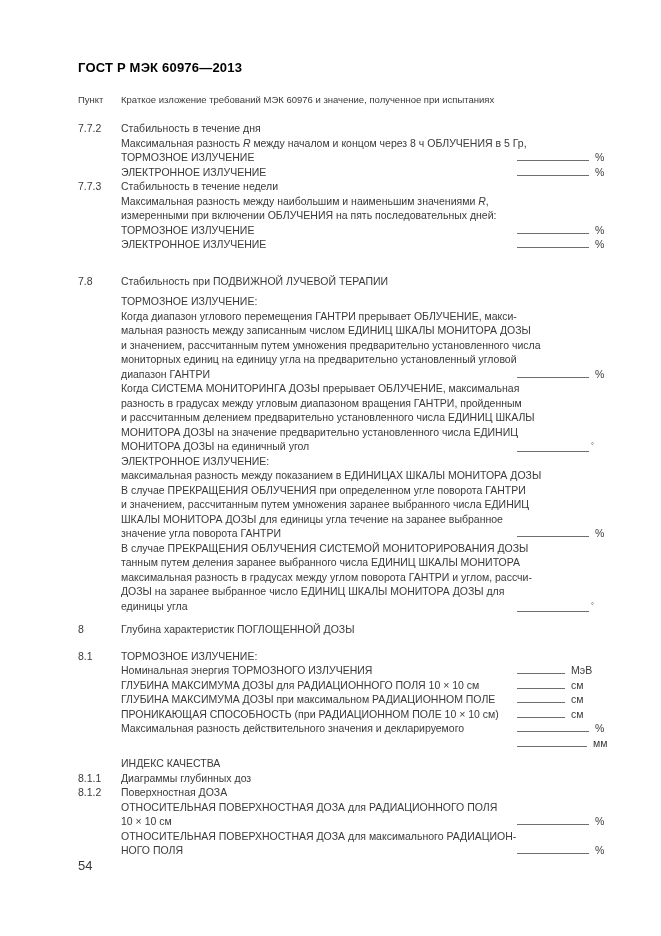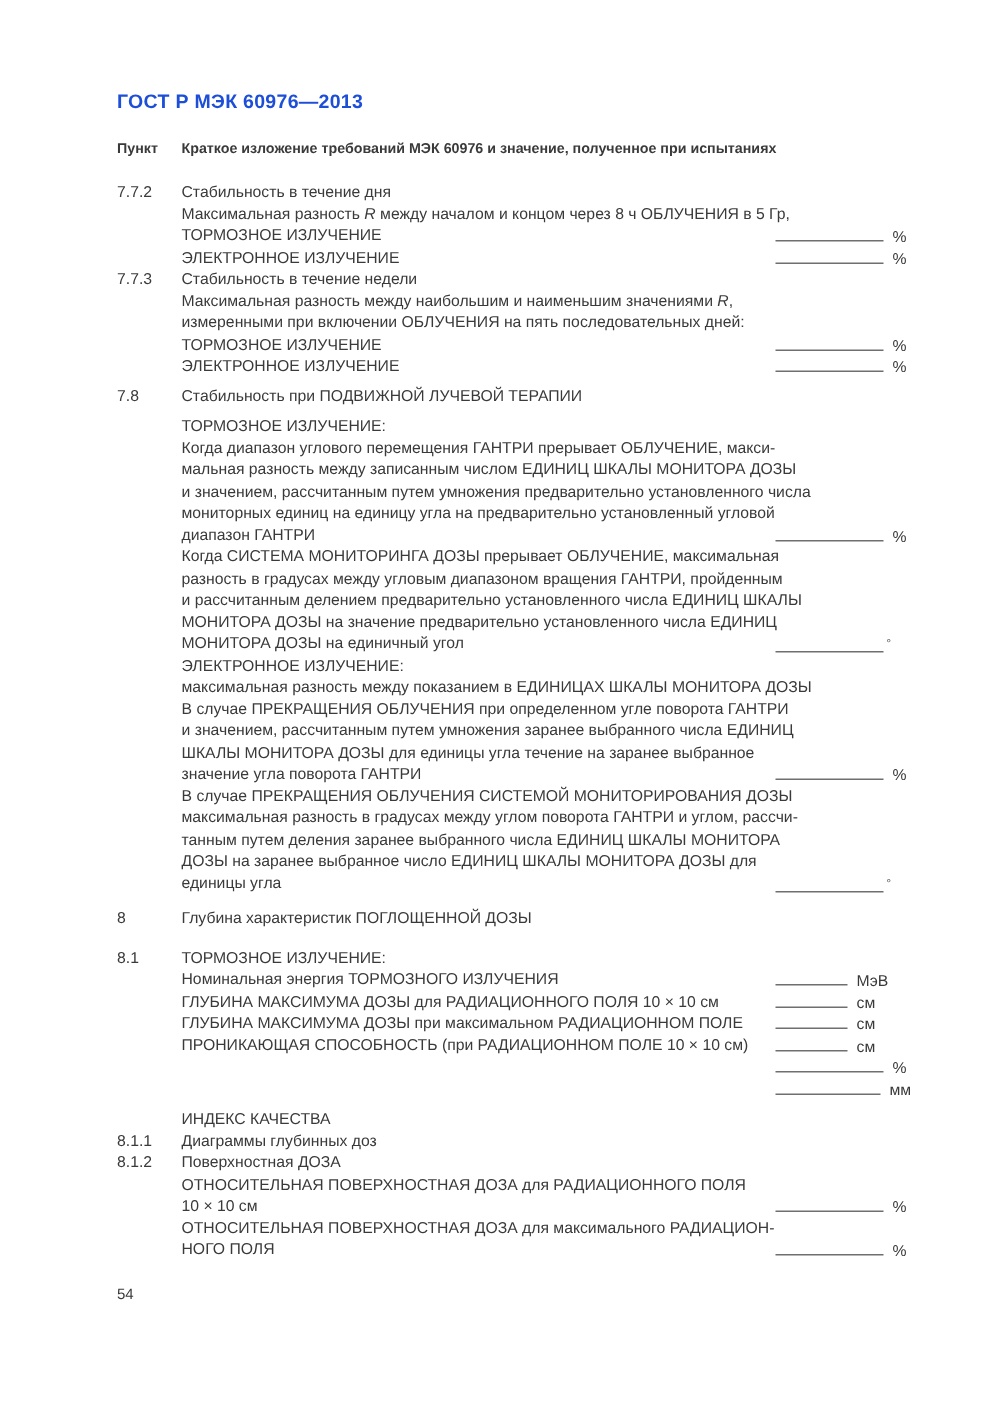--- a/index.html
+++ b/index.html
@@ -3,44 +3,44 @@
 <meta charset="utf-8">
 <style>
   html,body{margin:0;padding:0;}
   body{
     width:661px;height:936px;background:#ffffff;position:relative;overflow:hidden;
     font-family:"Liberation Sans", sans-serif;color:#3a3a3a;
     -webkit-font-smoothing:antialiased;
   }
   .doc-title{
     position:absolute;left:78px;top:60px;
-    font-size:13px;font-weight:bold;color:#1d4ed8;letter-spacing:.2px;white-space:nowrap;
+    font-size:13px;font-weight:bold;color:#000000;letter-spacing:.2px;white-space:nowrap;
   }
   .colhead{
     position:absolute;left:78px;top:94px;width:560px;
-    font-size:9.5px;line-height:12px;white-space:nowrap;font-weight:bold;
+    font-size:9.5px;line-height:12px;white-space:nowrap;
   }
   .colhead .clause-col{display:inline-block;width:43px;}
   #rows{position:absolute;left:78px;top:121px;width:575px;}
   .line{
     position:relative;padding-left:43px;height:14.5px;line-height:14.5px;
     font-size:10.5px;white-space:nowrap;
   }
   .clause-num{position:absolute;left:0;top:0;}
   .line-text i{font-style:italic;}
   .fill{position:absolute;left:439px;top:0;}
   .blank-rule{display:inline-block;height:10px;border-bottom:1px solid #6f6f6f;}
   .unit{padding-left:6px;}
   .unit-deg{font-size:7.5px;vertical-align:4px;padding-left:2px;}
   .para{margin-top:6px;}
   
-  .sec-7-8{margin-top:5px;}
+  .sec-7-8{margin-top:22px;}
   .sec-8{margin-top:9px;}
   .sec-8-1{margin-top:12px;}
-  .page-number{position:absolute;left:78px;top:858px;font-size:10px;}
+  .page-number{position:absolute;left:78px;top:858px;font-size:13px;}
 </style>
 </head>
 <body>
 
 <div class="doc-title">ГОСТ Р МЭК 60976—2013</div>
 
 <div class="colhead">
   <span class="clause-col">Пункт</span><span>Краткое изложение требований МЭК 60976 и значение, полученное при испытаниях</span>
 </div>
 
@@ -71,35 +71,35 @@
       <div class="line"><span class="line-text">и рассчитанным делением предварительно установленного числа ЕДИНИЦ ШКАЛЫ</span></div>
       <div class="line"><span class="line-text">МОНИТОРА ДОЗЫ на значение предварительно установленного числа ЕДИНИЦ</span></div>
       <div class="line"><span class="line-text">МОНИТОРА ДОЗЫ на единичный угол</span><span class="fill"><span class="blank-rule" style="width: 72px;"></span><span class="unit unit-deg">°</span></span></div>
       <div class="line"><span class="line-text">ЭЛЕКТРОННОЕ ИЗЛУЧЕНИЕ:</span></div>
       <div class="line"><span class="line-text">максимальная разность между показанием в ЕДИНИЦАХ ШКАЛЫ МОНИТОРА ДОЗЫ</span></div>
       <div class="line"><span class="line-text">В случае ПРЕКРАЩЕНИЯ ОБЛУЧЕНИЯ при определенном угле поворота ГАНТРИ</span></div>
       <div class="line"><span class="line-text">и значением, рассчитанным путем умножения заранее выбранного числа ЕДИНИЦ</span></div>
       <div class="line"><span class="line-text">ШКАЛЫ МОНИТОРА ДОЗЫ для единицы угла течение на заранее выбранное</span></div>
       <div class="line"><span class="line-text">значение угла поворота ГАНТРИ</span><span class="fill"><span class="blank-rule" style="width: 72px;"></span><span class="unit">%</span></span></div>
       <div class="line"><span class="line-text">В случае ПРЕКРАЩЕНИЯ ОБЛУЧЕНИЯ СИСТЕМОЙ МОНИТОРИРОВАНИЯ ДОЗЫ</span></div>
+      <div class="line"><span class="line-text">танным путем деления заранее выбранного числа ЕДИНИЦ ШКАЛЫ МОНИТОРА</span></div>
       <div class="line"><span class="line-text">максимальная разность в градусах между углом поворота ГАНТРИ и углом, рассчи-</span></div>
-      <div class="line"><span class="line-text">танным путем деления заранее выбранного числа ЕДИНИЦ ШКАЛЫ МОНИТОРА</span></div>
       <div class="line"><span class="line-text">ДОЗЫ на заранее выбранное число ЕДИНИЦ ШКАЛЫ МОНИТОРА ДОЗЫ для</span></div>
       <div class="line"><span class="line-text">единицы угла</span><span class="fill"><span class="blank-rule" style="width: 72px;"></span><span class="unit unit-deg">°</span></span></div>
     </div>
     <div class="section sec-8">
       <div class="line"><span class="clause-num">8</span><span class="line-text">Глубина характеристик ПОГЛОЩЕННОЙ ДОЗЫ</span></div>
     </div>
     <div class="section sec-8-1">
       <div class="line"><span class="clause-num">8.1</span><span class="line-text">ТОРМОЗНОЕ ИЗЛУЧЕНИЕ:</span></div>
       <div class="line"><span class="line-text">Номинальная энергия ТОРМОЗНОГО ИЗЛУЧЕНИЯ</span><span class="fill"><span class="blank-rule" style="width: 48px;"></span><span class="unit">МэВ</span></span></div>
       <div class="line"><span class="line-text">ГЛУБИНА МАКСИМУМА ДОЗЫ для РАДИАЦИОННОГО ПОЛЯ 10 × 10 см</span><span class="fill"><span class="blank-rule" style="width: 48px;"></span><span class="unit">см</span></span></div>
       <div class="line"><span class="line-text">ГЛУБИНА МАКСИМУМА ДОЗЫ при максимальном РАДИАЦИОННОМ ПОЛЕ</span><span class="fill"><span class="blank-rule" style="width: 48px;"></span><span class="unit">см</span></span></div>
       <div class="line"><span class="line-text">ПРОНИКАЮЩАЯ СПОСОБНОСТЬ (при РАДИАЦИОННОМ ПОЛЕ 10 × 10 см)</span><span class="fill"><span class="blank-rule" style="width: 48px;"></span><span class="unit">см</span></span></div>
-      <div class="line"><span class="fill"><span class="blank-rule" style="width: 72px;"></span><span class="unit">%</span></span></div>
+      <div class="line"><span class="line-text">Максимальная разность действительного значения и декларируемого</span><span class="fill"><span class="blank-rule" style="width: 72px;"></span><span class="unit">%</span></span></div>
       <div class="line"><span class="line-text"></span><span class="fill"><span class="blank-rule" style="width: 70px;"></span><span class="unit">мм</span></span></div>
       <div class="line para"><span class="line-text">ИНДЕКС КАЧЕСТВА</span></div>
     </div>
     <div class="section sec-8-1-1">
       <div class="line"><span class="clause-num">8.1.1</span><span class="line-text">Диаграммы глубинных доз</span></div>
     </div>
     <div class="section sec-8-1-2">
       <div class="line"><span class="clause-num">8.1.2</span><span class="line-text">Поверхностная ДОЗА</span></div>
       <div class="line"><span class="line-text">ОТНОСИТЕЛЬНАЯ ПОВЕРХНОСТНАЯ ДОЗА для РАДИАЦИОННОГО ПОЛЯ</span></div>
       <div class="line"><span class="line-text">10 × 10 см</span><span class="fill"><span class="blank-rule" style="width: 72px;"></span><span class="unit">%</span></span></div>

